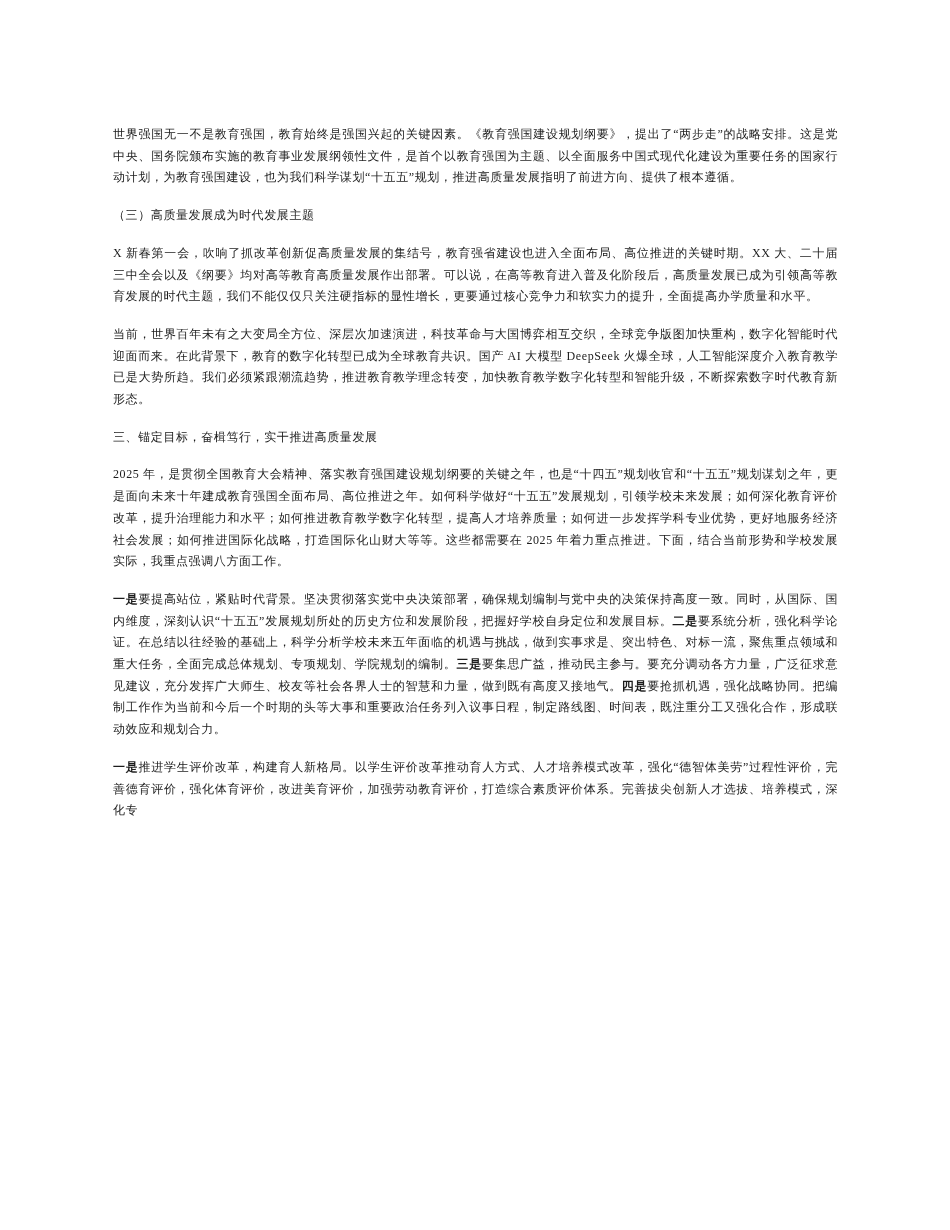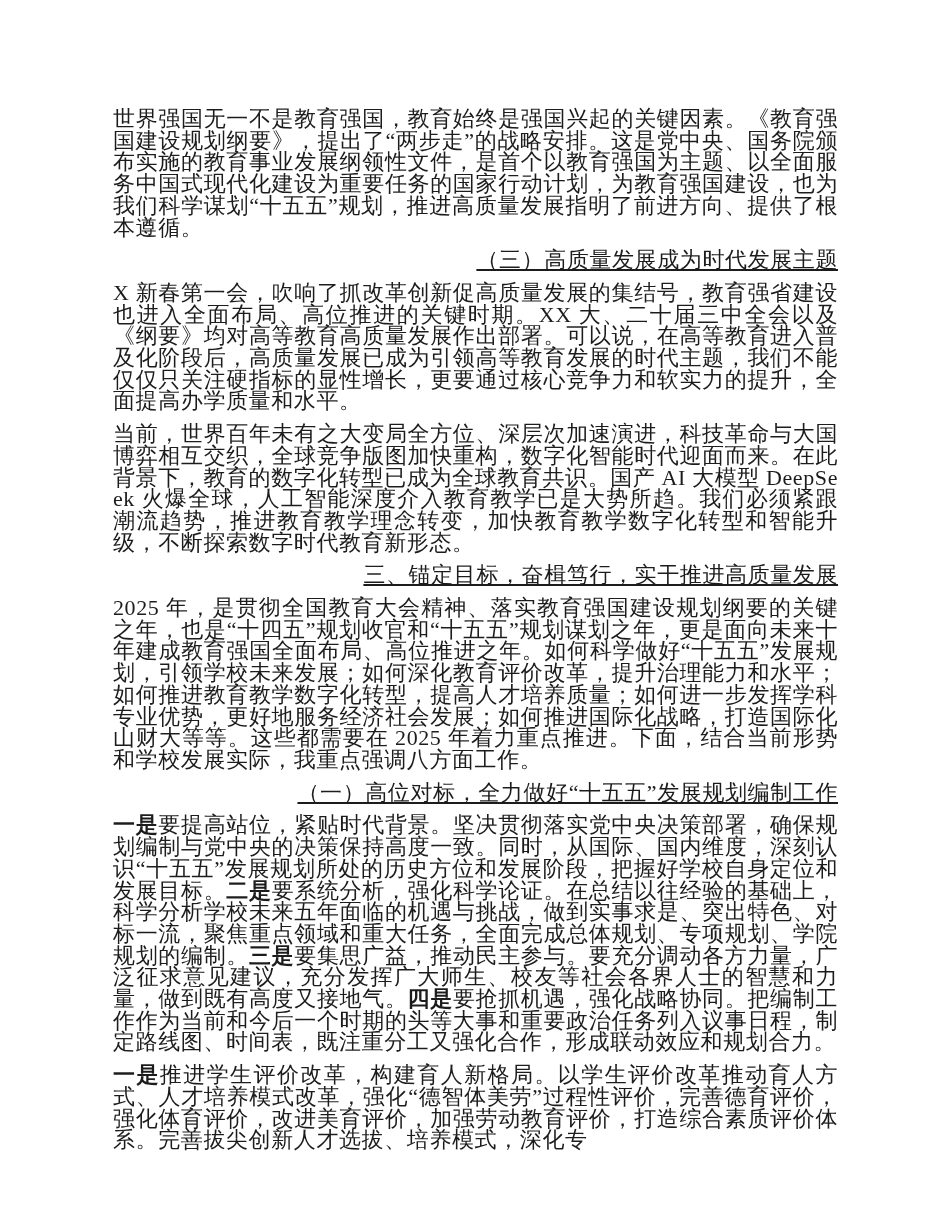--- a/index.html
+++ b/index.html
@@ -13,43 +13,41 @@
   }
   .doc-page {
     width: 950px;
     height: 1230px;
     background: #ffffff;
   }
   .doc-content {
     padding: 108px 112px 40px 113px;
   }
   .doc-content p {
-    font-size: 22px;
+    font-size: 12px;
     line-height: 21.7px;
     letter-spacing: 0.6px;
     text-align: justify;
-    margin: 0 0 11px 0;
+    margin: 16px 0 11px 0;
     word-break: break-all;
   }
   .doc-content p.heading {
-    text-align: right;
-    text-decoration: underline;
+    text-align: left;
   }
   .doc-content span.bold {
     font-weight: bold;
   }
 </style>
 </head>
 <body>
 
 <div class="doc-page">
   <div class="doc-content">
       <p class="paragraph"><span>世界强国无一不是教育强国，教育始终是强国兴起的关键因素。《教育强国建设规划纲要》，提出了“两步走”的战略安排。这是党中央、国务院颁布实施的教育事业发展纲领性文件，是首个以教育强国为主题、以全面服务中国式现代化建设为重要任务的国家行动计划，为教育强国建设，也为我们科学谋划“十五五”规划，推进高质量发展指明了前进方向、提供了根本遵循。</span></p>
       <p class="heading"><span>（三）高质量发展成为时代发展主题</span></p>
       <p class="paragraph"><span>X 新春第一会，吹响了抓改革创新促高质量发展的集结号，教育强省建设也进入全面布局、高位推进的关键时期。XX 大、二十届三中全会以及《纲要》均对高等教育高质量发展作出部署。可以说，在高等教育进入普及化阶段后，高质量发展已成为引领高等教育发展的时代主题，我们不能仅仅只关注硬指标的显性增长，更要通过核心竞争力和软实力的提升，全面提高办学质量和水平。</span></p>
       <p class="paragraph"><span>当前，世界百年未有之大变局全方位、深层次加速演进，科技革命与大国博弈相互交织，全球竞争版图加快重构，数字化智能时代迎面而来。在此背景下，教育的数字化转型已成为全球教育共识。国产 AI 大模型 DeepSeek 火爆全球，人工智能深度介入教育教学已是大势所趋。我们必须紧跟潮流趋势，推进教育教学理念转变，加快教育教学数字化转型和智能升级，不断探索数字时代教育新形态。</span></p>
       <p class="heading"><span>三、锚定目标，奋楫笃行，实干推进高质量发展</span></p>
       <p class="paragraph"><span>2025 年，是贯彻全国教育大会精神、落实教育强国建设规划纲要的关键之年，也是“十四五”规划收官和“十五五”规划谋划之年，更是面向未来十年建成教育强国全面布局、高位推进之年。如何科学做好“十五五”发展规划，引领学校未来发展；如何深化教育评价改革，提升治理能力和水平；如何推进教育教学数字化转型，提高人才培养质量；如何进一步发挥学科专业优势，更好地服务经济社会发展；如何推进国际化战略，打造国际化山财大等等。这些都需要在 2025 年着力重点推进。下面，结合当前形势和学校发展实际，我重点强调八方面工作。</span></p>
-      <p class="heading"><span>（一）高位对标，全力做好“十五五”发展规划编制工作</span></p>
       <p class="paragraph"><span class="bold">一是</span><span>要提高站位，紧贴时代背景。坚决贯彻落实党中央决策部署，确保规划编制与党中央的决策保持高度一致。同时，从国际、国内维度，深刻认识“十五五”发展规划所处的历史方位和发展阶段，把握好学校自身定位和发展目标。</span><span class="bold">二是</span><span>要系统分析，强化科学论证。在总结以往经验的基础上，科学分析学校未来五年面临的机遇与挑战，做到实事求是、突出特色、对标一流，聚焦重点领域和重大任务，全面完成总体规划、专项规划、学院规划的编制。</span><span class="bold">三是</span><span>要集思广益，推动民主参与。要充分调动各方力量，广泛征求意见建议，充分发挥广大师生、校友等社会各界人士的智慧和力量，做到既有高度又接地气。</span><span class="bold">四是</span><span>要抢抓机遇，强化战略协同。把编制工作作为当前和今后一个时期的头等大事和重要政治任务列入议事日程，制定路线图、时间表，既注重分工又强化合作，形成联动效应和规划合力。</span></p>
       <p class="paragraph"><span class="bold">一是</span><span>推进学生评价改革，构建育人新格局。以学生评价改革推动育人方式、人才培养模式改革，强化“德智体美劳”过程性评价，完善德育评价，强化体育评价，改进美育评价，加强劳动教育评价，打造综合素质评价体系。完善拔尖创新人才选拔、培养模式，深化专</span></p>
     </div>
 </div>
 
 </body></html>

